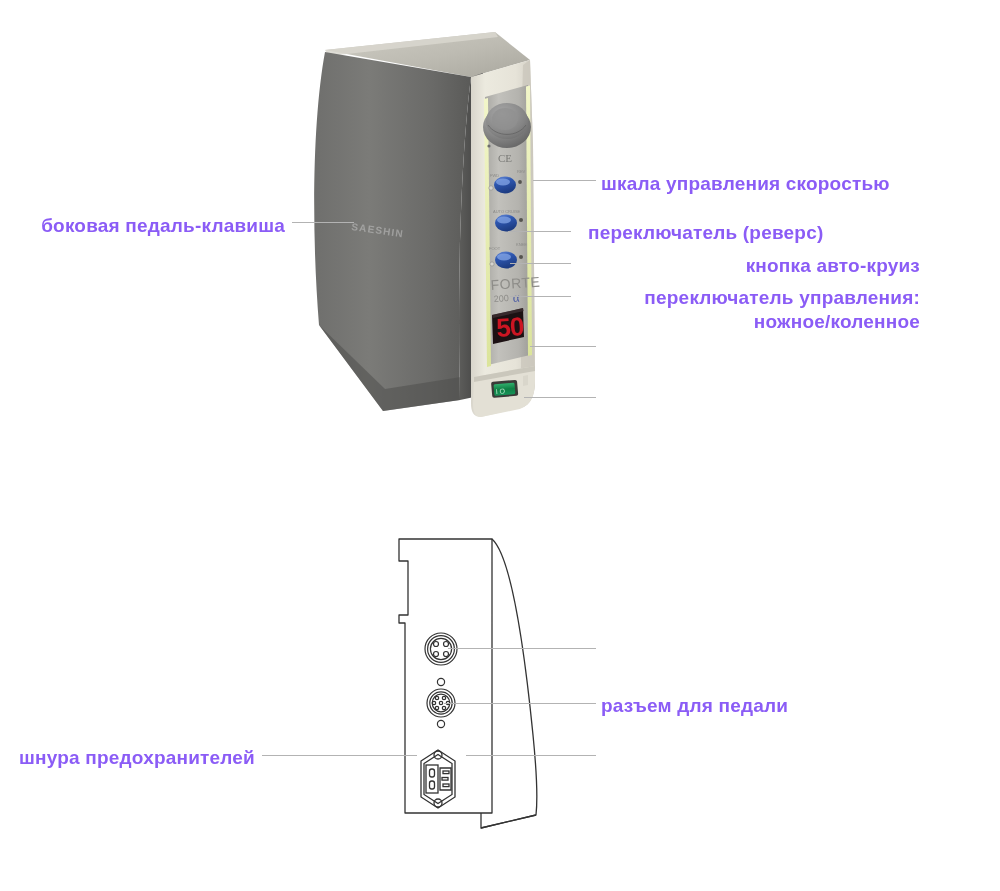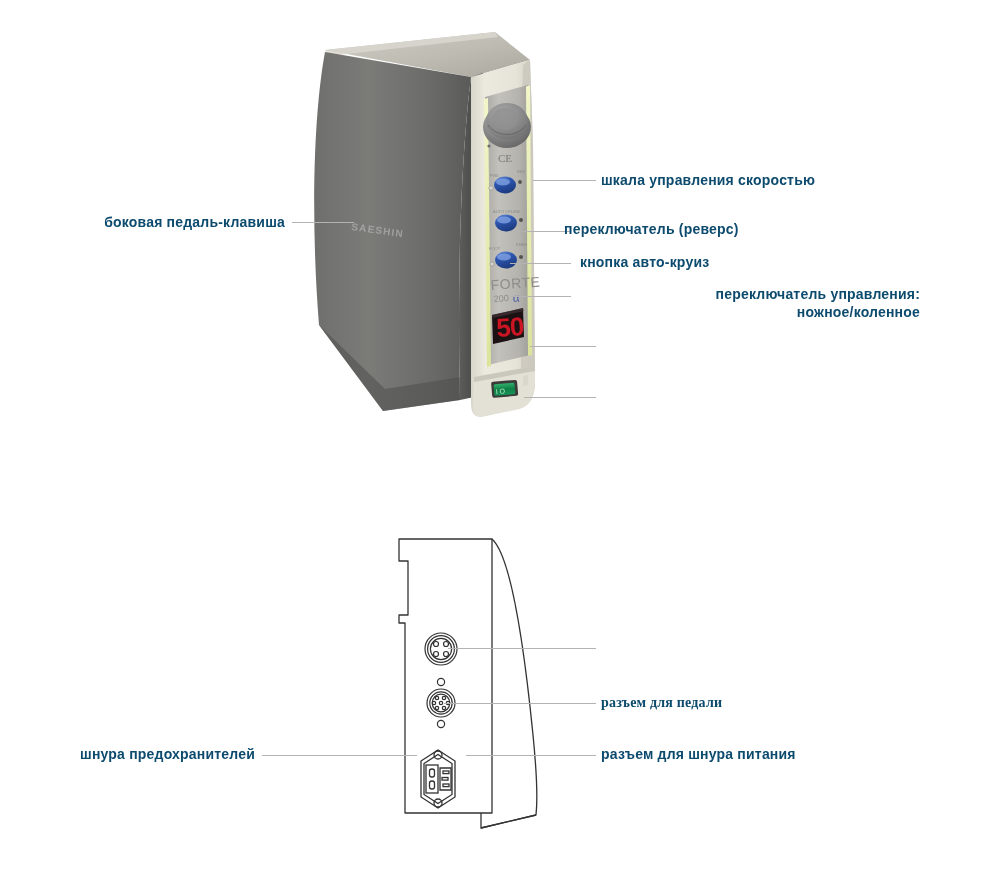--- a/index.html
+++ b/index.html
@@ -17,22 +17,22 @@
 
   .stage {
     position: absolute;
     left: 0; top: 0;
     width: 1000px; height: 891px;
   }
 
   
   .callout {
     position: absolute;
-    color: #0c4a6e;
-    font-size: 14px;
+    color: #8b5cf6;
+    font-size: 19px;
     font-weight: bold;
     letter-spacing: 0.2px;
     line-height: 1.28;
     white-space: pre-line;
   }
   .callout.right { text-align: left; }
   .callout.left  { text-align: right; }
 
   .leader {
     position: absolute;
@@ -195,23 +195,23 @@
   <div class="leader" style="left:510px; top:263px; width:61px;"></div>
   <div class="leader" style="left:510px; top:296px; width:61px;"></div>
   <div class="leader" style="left:530px; top:346px; width:66px;"></div>
   <div class="leader" style="left:524px; top:397px; width:72px;"></div>
   <div class="leader" style="left:292px; top:222px; width:62px;"></div>
 
   <div class="callout left" style="left:40px; top:214px; width:245px;">боковая педаль-клавиша</div>
 
   <div class="callout right" style="left:601px; top:172px; width:340px;">шкала управления скоростью</div>
 
-  <div class="callout right" style="left:564px; top:221px; width:340px;">переключатель (реверс)</div>
-
-  <div class="callout right" style="left:580px; top:254px; width:340px;">кнопка авто-круиз</div>
+  <div class="callout right" style="left:588px; top:221px; width:340px;">переключатель (реверс)</div>
+
+  <div class="callout right" style="left:580px; top:254px; width:340px;text-align:right;">кнопка авто-круиз</div>
 
   <div class="callout right" style="left:580px; top:286px; width:340px;text-align:right;">переключатель управления:
 ножное/коленное</div>
 
 
 
   <div class="art" style="left:385px; top:525px; width:170px; height:350px;">
     <svg width="170" height="350" viewBox="0 0 170 350">
       <g fill="none" stroke="#333333" stroke-width="1.3" stroke-linejoin="round">
 
@@ -268,19 +268,18 @@
       </g>
     </svg>
   </div>
 
   <div class="leader" style="left:448px; top:648px; width:148px;"></div>
   <div class="leader" style="left:444px; top:703px; width:152px;"></div>
   <div class="leader" style="left:466px; top:755px; width:130px;"></div>
   <div class="leader" style="left:262px; top:755px; width:155px;"></div>
 
 
-  <div class="callout right" style="left:601px; top:694px; width:340px;font-family:Liberation Serif, serif;">разъем для педали</div>
-
-  <div class="callout right" style="left:601px; top:746px; width:340px;">разъем для шнура питания</div>
+  <div class="callout right" style="left:601px; top:694px; width:340px;">разъем для педали</div>
+
 
   <div class="callout left" style="left:15px; top:746px; width:240px;">шнура предохранителей</div>
 
 </div>
 
 </body></html>

